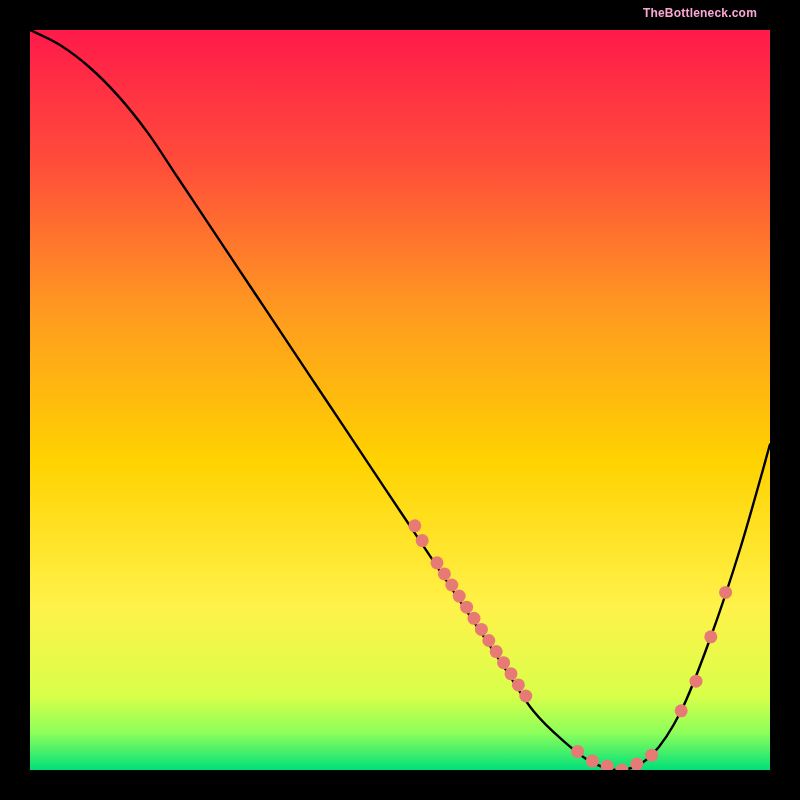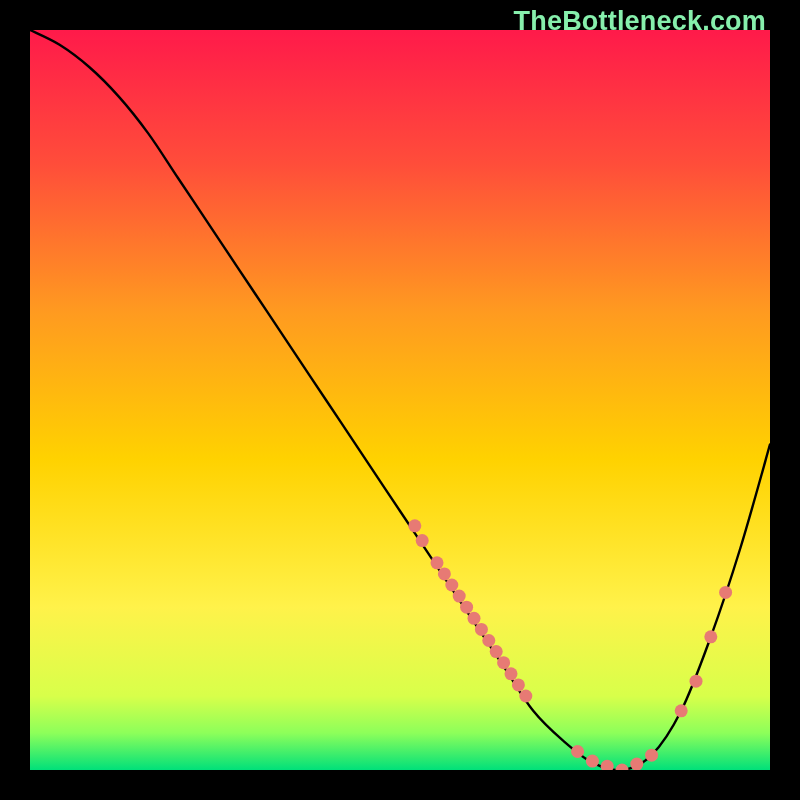--- a/index.html
+++ b/index.html
@@ -21,25 +21,25 @@
   .plot {
     position: absolute;
     left: 0;
     top: 0;
     width: 740px;
     height: 740px;
   }
   .watermark {
     position: absolute;
     top: 6px;
-    right: 34px;
+    right: 43px;
     font-family: Arial, Helvetica, sans-serif;
-    font-size: 27px;
+    font-size: 12px;
     font-weight: 600;
-    color: #86efac;
+    color: #f9a8d4;
     letter-spacing: 0.2px;
   }
   svg {
     display: block;
   }
 </style>
 </head>
 <body>
 
 <div class="frame">

